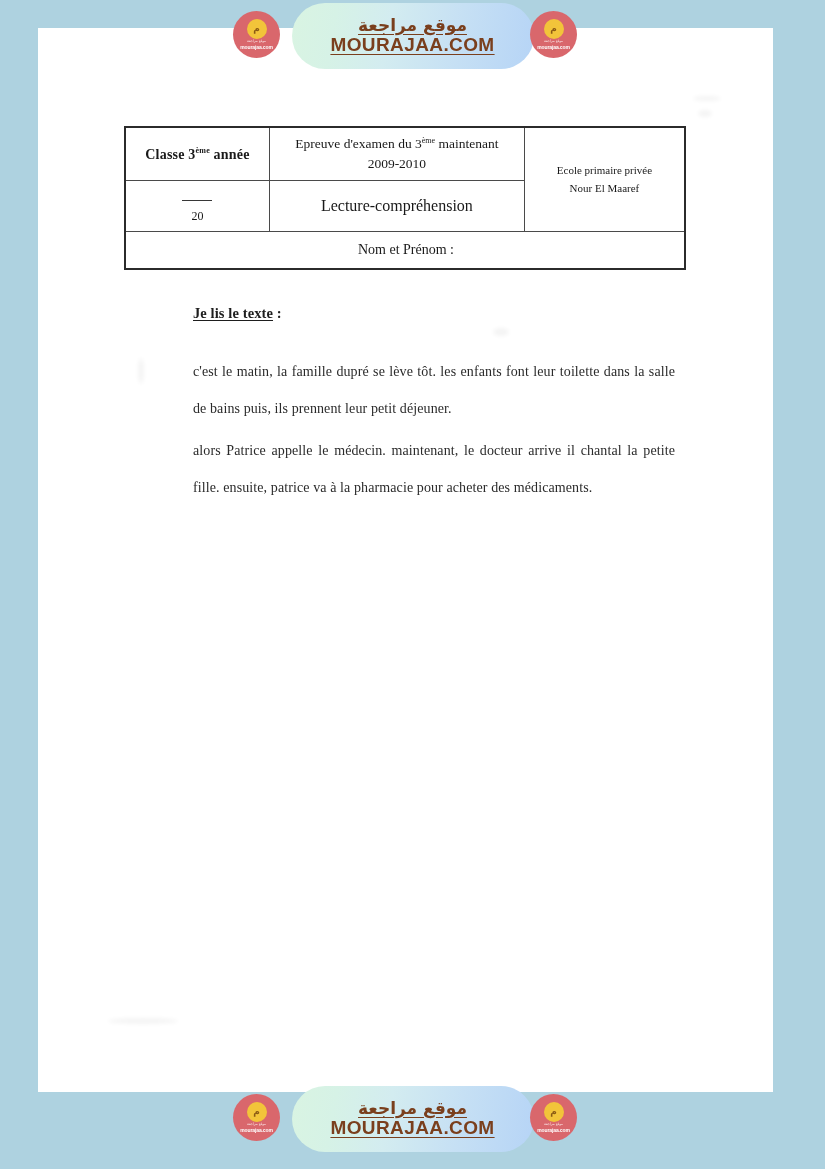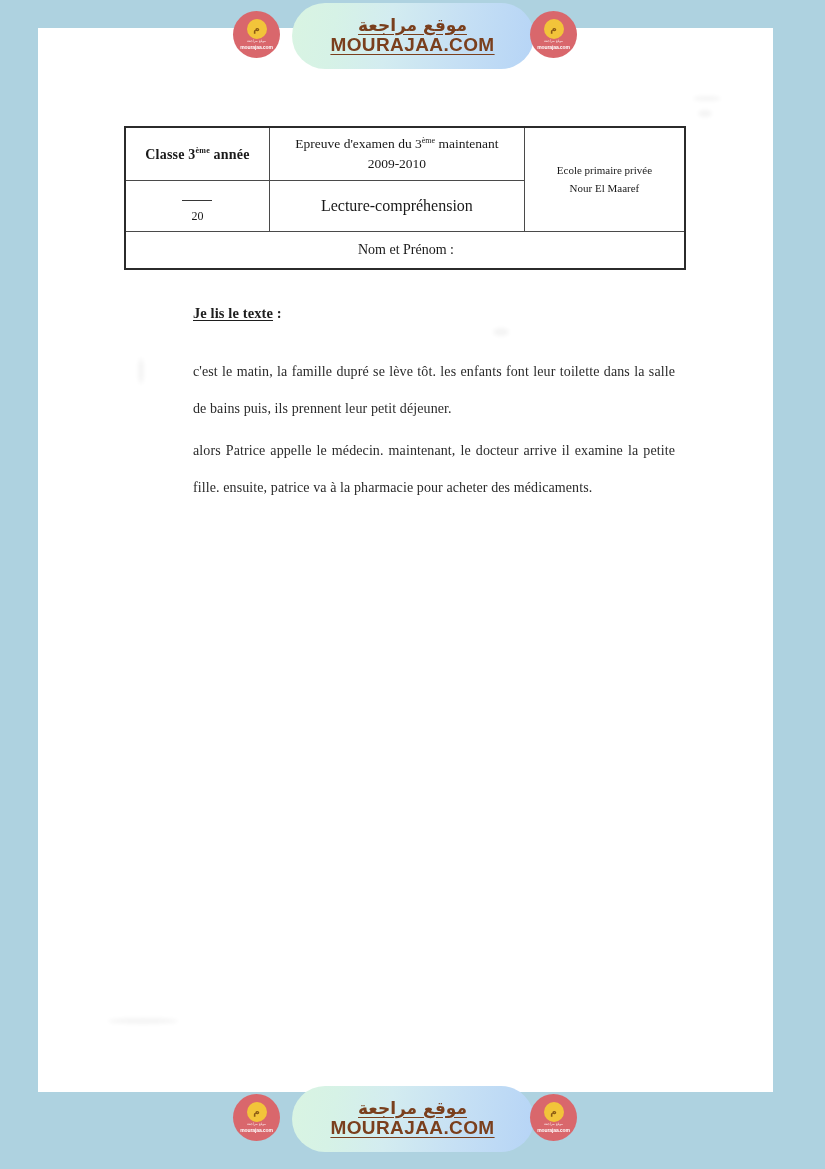--- a/index.html
+++ b/index.html
@@ -280,21 +280,21 @@
     </tbody>
   </table>
 
   <div id="reading-section">
 
     <div id="lecture-heading">
       <span class="u">Je lis le texte</span><span> :</span>
     </div>
 
     <p class="text-paragraph">c'est le matin, la famille dupré se lève tôt. les enfants font leur toilette dans la salle de bains puis, ils prennent leur petit déjeuner.</p>
-    <p class="text-paragraph last">alors Patrice appelle le médecin. maintenant, le docteur arrive il examine la petite fille. ensuite, patrice va à la pharmacie pour acheter des médicaments.</p>
+    <p class="text-paragraph last">alors Patrice appelle le médecin. maintenant, le docteur arrive il chantal la petite fille. ensuite, patrice va à la pharmacie pour acheter des médicaments.</p>
 
   </div>
 </div>
 
 <div id="watermark-top" class="watermark-banner">
   <div class="wm-pill">
     <div class="wm-arabic">موقع مراجعة</div>
     <div class="wm-domain">MOURAJAA.COM</div>
   </div>
   <div class="wm-logo left">

